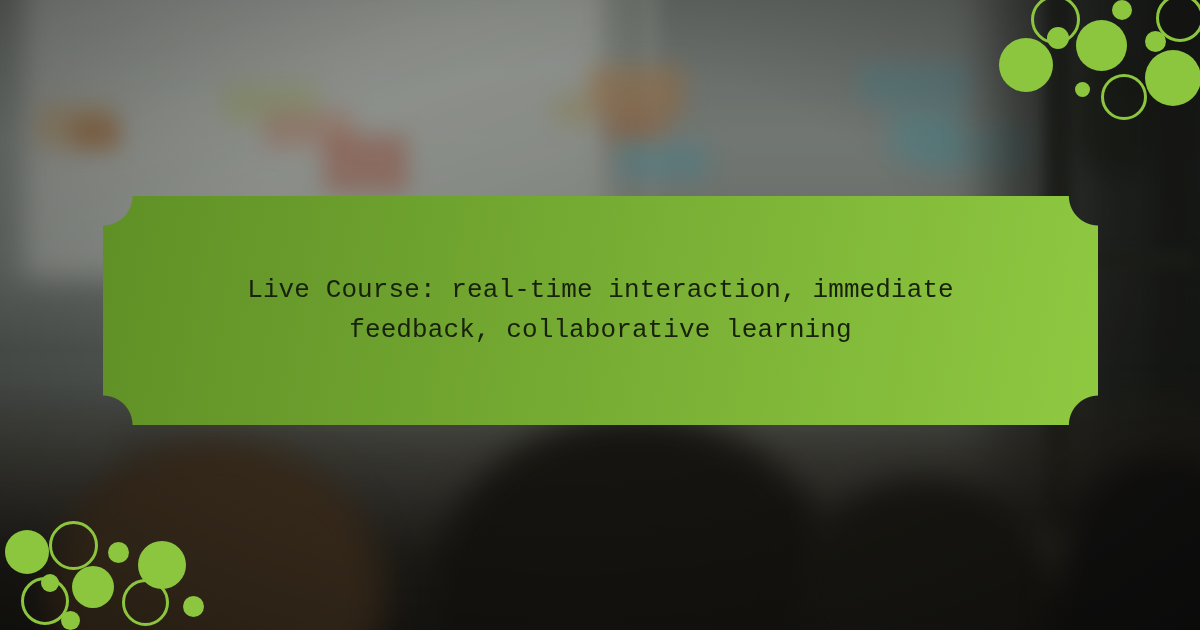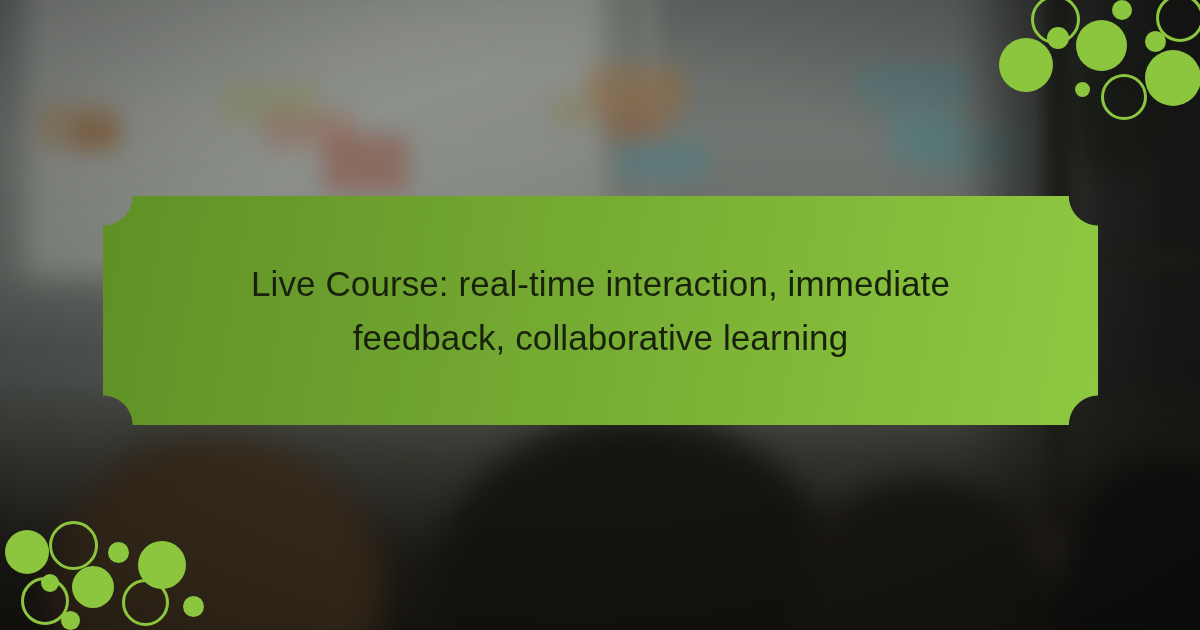--- a/index.html
+++ b/index.html
@@ -159,24 +159,25 @@
   .banner-text {
     position: absolute;
     inset: 0;
     display: flex;
     align-items: center;
     justify-content: center;
     padding: 16px 110px;
     box-sizing: border-box;
     text-align: center;
     color: #17210c;
-    font-size: 35px;
+    font-size: 26px;
     line-height: 1.52;
     font-weight: 400;
     letter-spacing: .1px;
+    font-family: Liberation Mono, monospace;
   }
 </style>
 </head>
 <body>
 
 <div id="stage">
 
   <div class="bg-root">
     <div class="bg-layer bg-wall"></div>
     <div class="bg-layer bg-whiteboard"></div>

